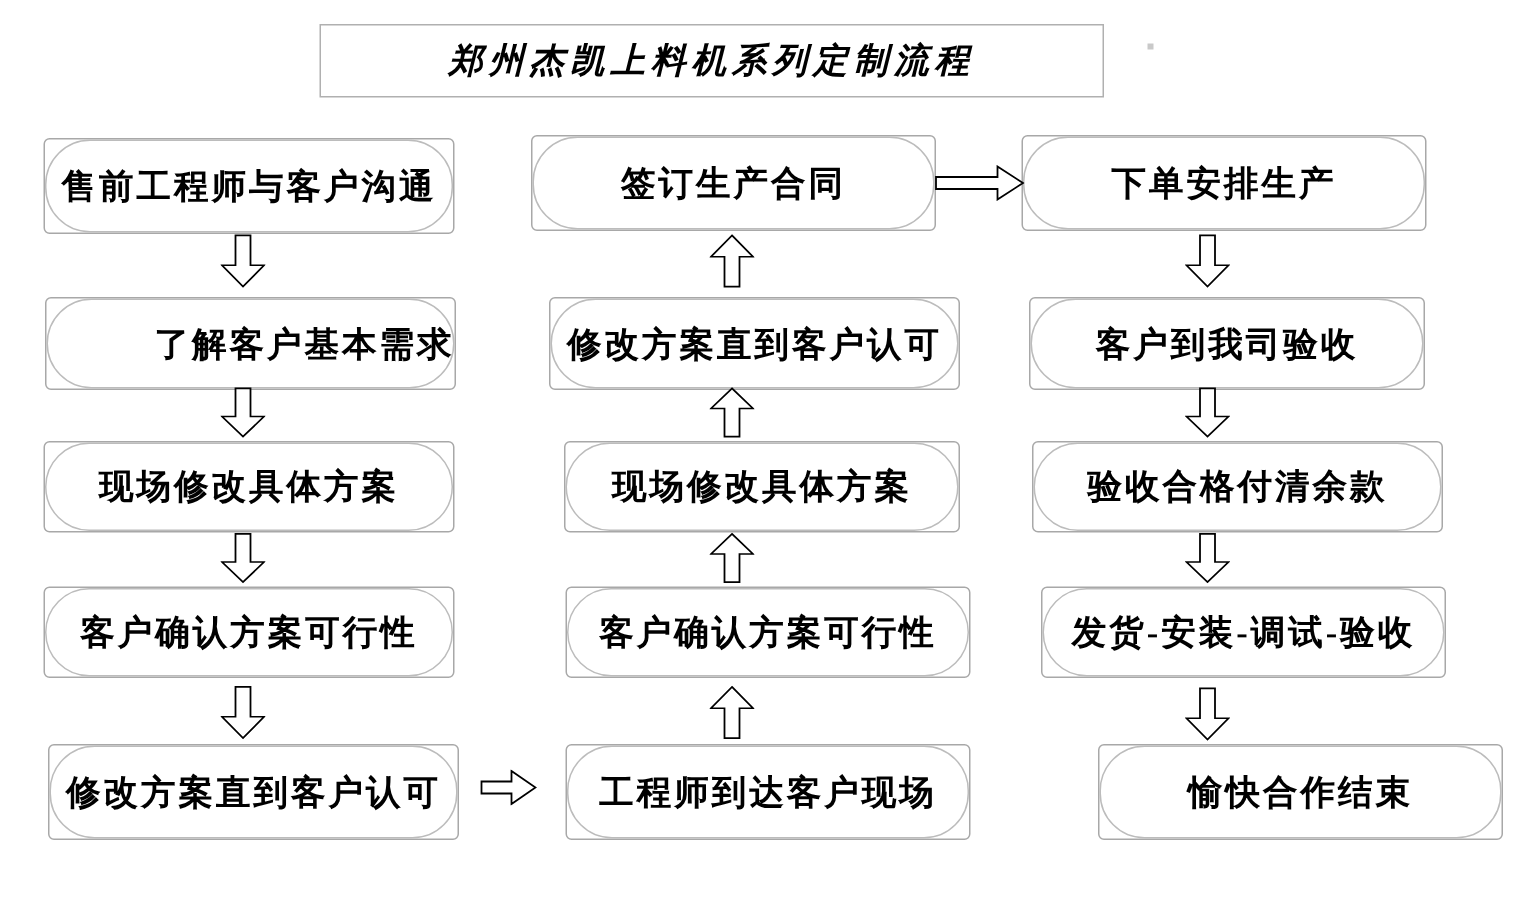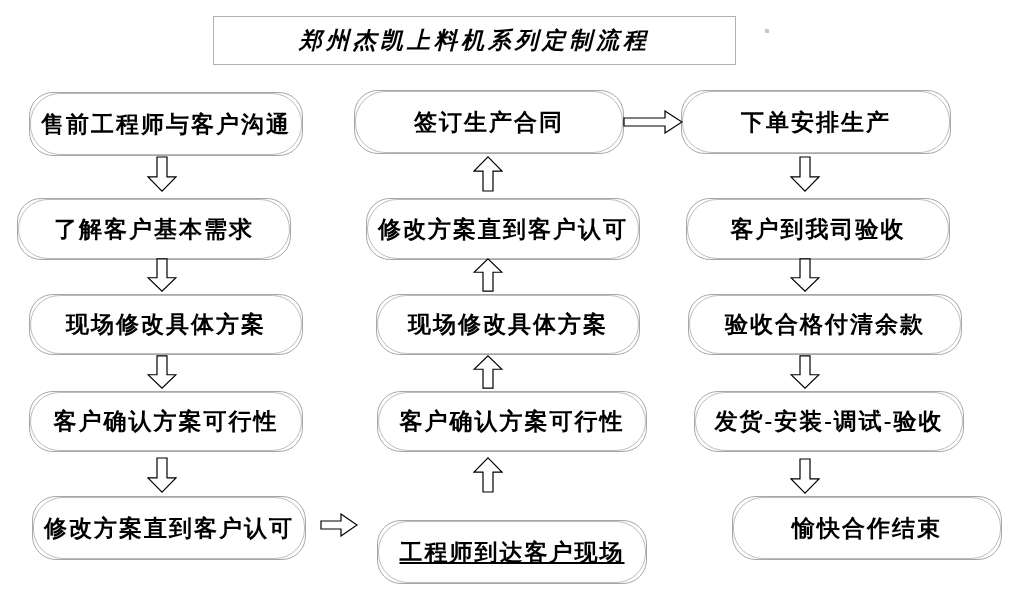--- a/index.html
+++ b/index.html
@@ -10,21 +10,21 @@
   .title-box{
     position:absolute;left:213px;top:16px;width:521px;height:47px;
     border:1px solid #b0b0b0;background:#fff;
     display:flex;align-items:center;justify-content:center;
   }
   .title-text{
     font-size:23px;font-weight:bold;font-style:italic;letter-spacing:4px;white-space:nowrap;
   }
   .node{
     position:absolute;height:60px;background:#fff;
-    border:1px solid #a8a8a8;border-radius:24px;
+    border:1px solid #a8a8a8;border-radius:4px;
     display:flex;align-items:center;justify-content:center;
   }
   .node::before{
     content:"";position:absolute;inset:0;border:1px solid #bcbcbc;border-radius:30px;
     pointer-events:none;
   }
   .node-label{
     position:relative;font-size:23px;font-weight:bold;letter-spacing:2px;white-space:nowrap;
   }
   .arrow{position:absolute;display:block;}
@@ -39,21 +39,21 @@
 <div class="canvas">
 
   <div class="title-box">
     <span class="title-text">郑州杰凯上料机系列定制流程</span>
   </div>
   <div class="stray-dot"></div>
 
   <div class="node" style="left:29px;top:92px;width:272px;height:62px;">
     <span class="node-label">售前工程师与客户沟通</span>
   </div>
-  <div class="node" style="left:17px;top:198px;width:272px;">
+  <div class="node" style="left:30px;top:198px;width:272px;justify-content:flex-end;">
     <span class="node-label">了解客户基本需求</span>
   </div>
   <div class="node" style="left:29px;top:294px;width:272px;height:59px;">
     <span class="node-label">现场修改具体方案</span>
   </div>
   <div class="node" style="left:29px;top:391px;width:272px;height:59px;">
     <span class="node-label">客户确认方案可行性</span>
   </div>
   <div class="node" style="left:32px;top:496px;width:272px;height:62px;">
     <span class="node-label">修改方案直到客户认可</span>
@@ -64,21 +64,21 @@
   </div>
   <div class="node" style="left:366px;top:198px;width:272px;">
     <span class="node-label">修改方案直到客户认可</span>
   </div>
   <div class="node" style="left:376px;top:294px;width:262px;height:59px;">
     <span class="node-label">现场修改具体方案</span>
   </div>
   <div class="node" style="left:377px;top:391px;width:268px;height:59px;">
     <span class="node-label">客户确认方案可行性</span>
   </div>
-  <div class="node" style="left:377px;top:520px;width:268px;height:62px;text-decoration:underline;">
+  <div class="node" style="left:377px;top:496px;width:268px;height:62px;">
     <span class="node-label">工程师到达客户现场</span>
   </div>
 
   <div class="node" style="left:681px;top:90px;width:268px;height:62px;">
     <span class="node-label">下单安排生产</span>
   </div>
   <div class="node" style="left:686px;top:198px;width:262px;">
     <span class="node-label">客户到我司验收</span>
   </div>
   <div class="node" style="left:688px;top:294px;width:272px;height:59px;">

